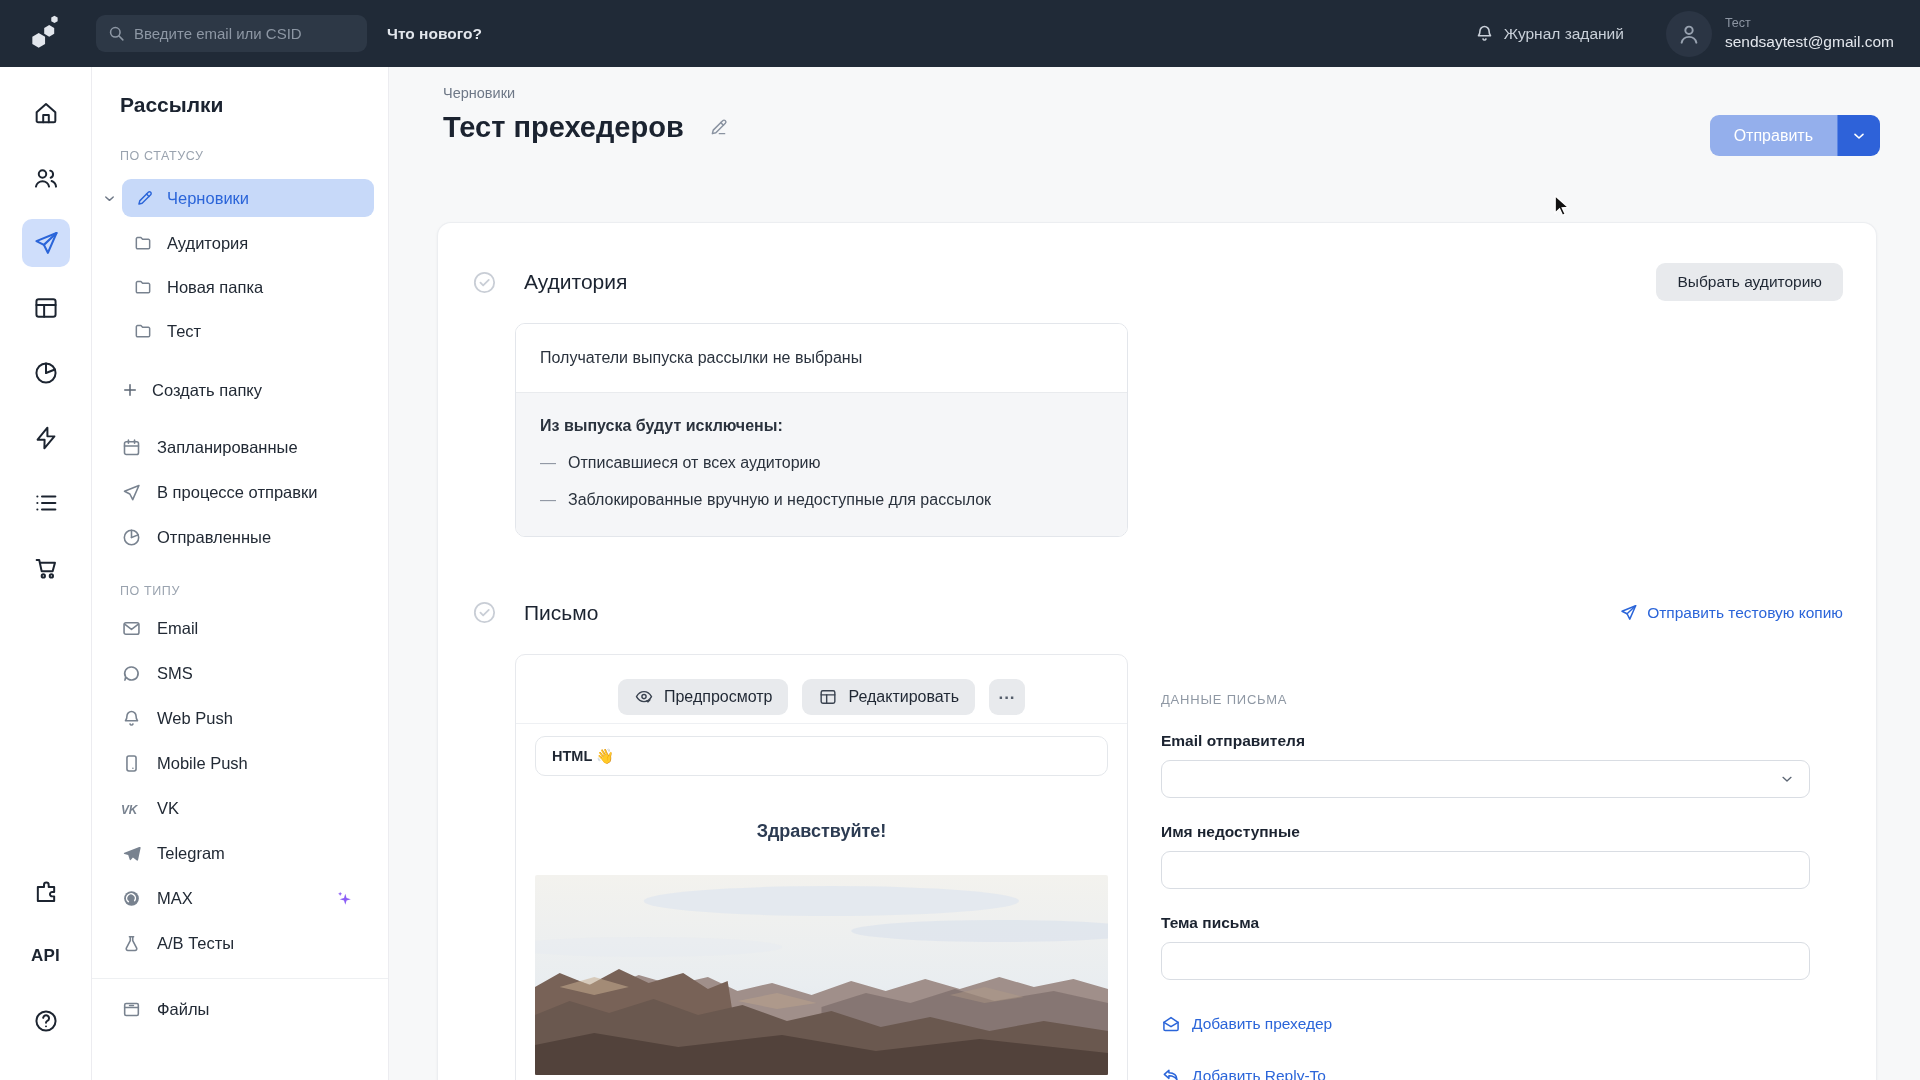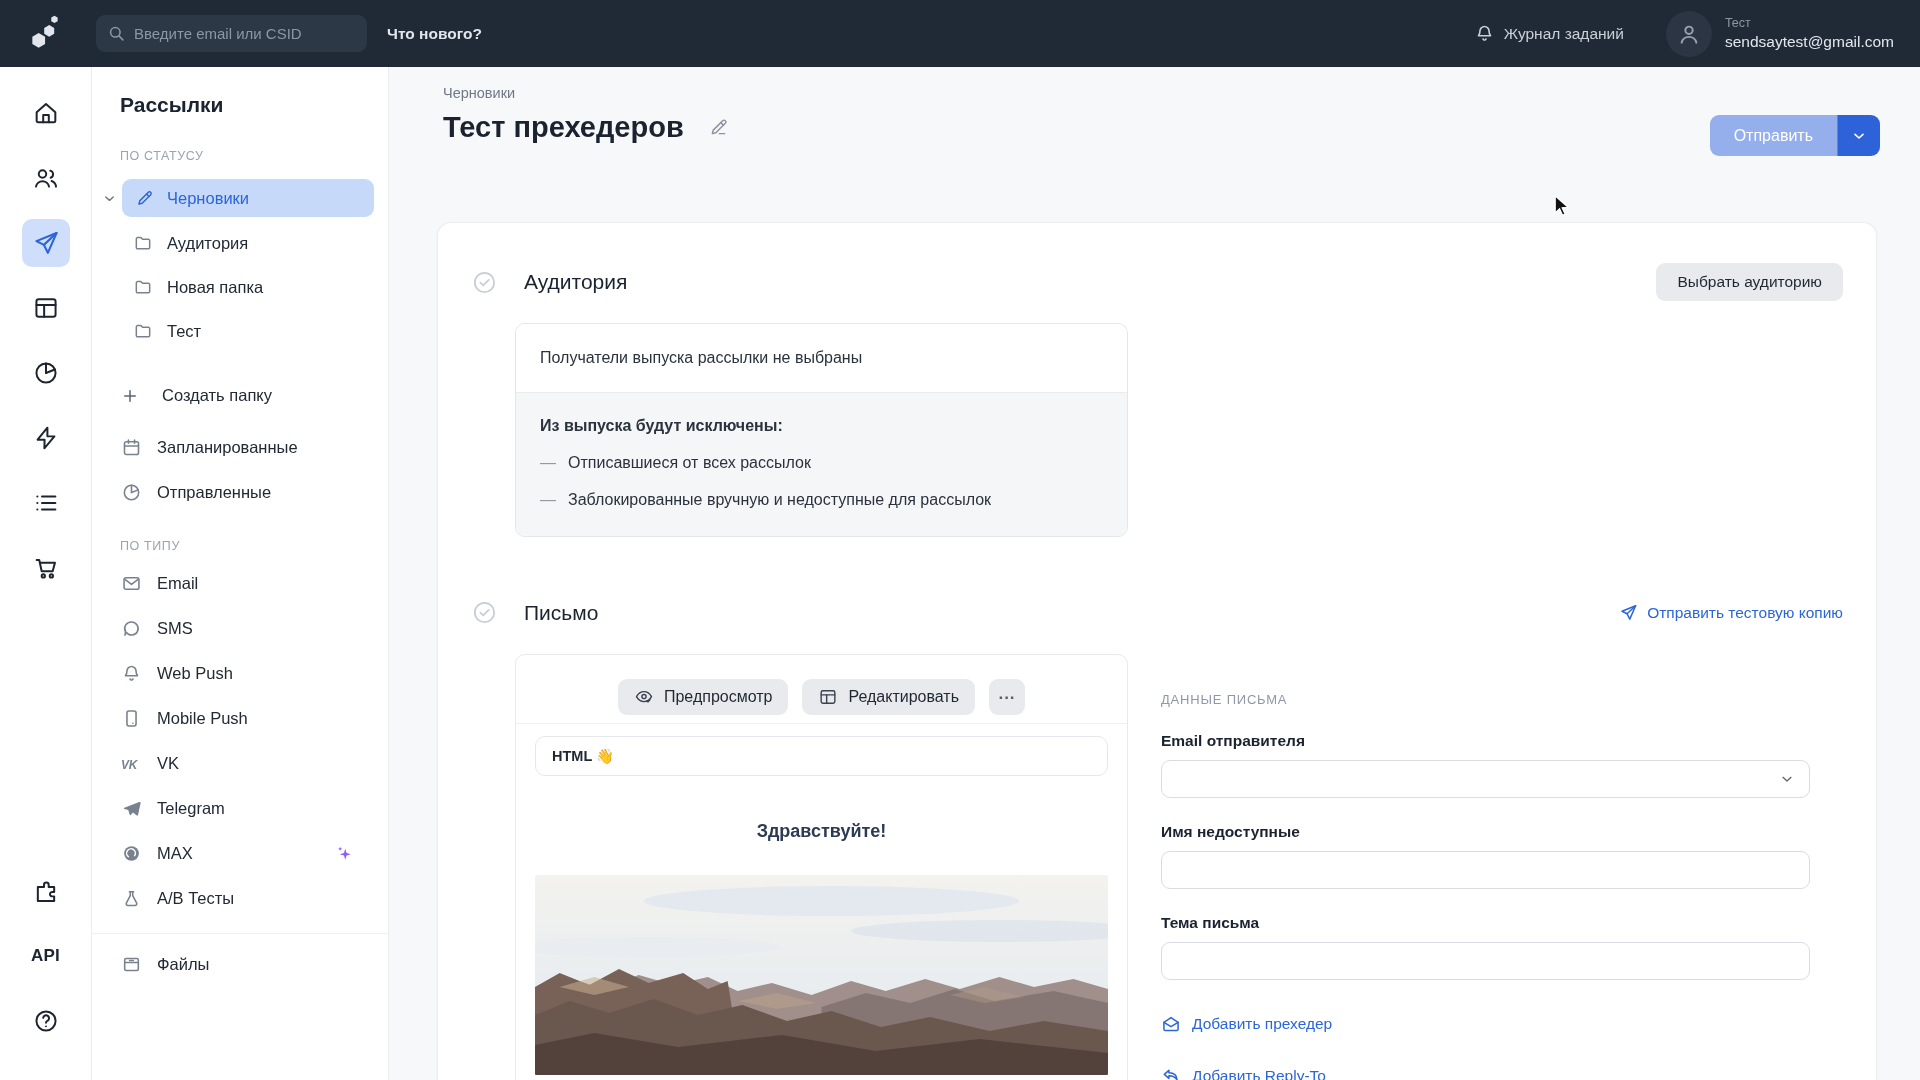--- a/index.html
+++ b/index.html
@@ -32,21 +32,21 @@
 
   
   .sidebar { width:297px; background:#fff; border-right:1px solid #ececf0; padding-top:26px; flex:0 0 auto; overflow:hidden; }
   .sb-title { font-size:21px; font-weight:bold; color:#1b2330; margin:0 0 0 28px; }
   .sb-section { font-size:12.5px; color:#9aa3af; letter-spacing:.6px; margin:32px 0 0 28px; }
   .sb-drafts-row { display:flex; align-items:center; margin:16px 14px 0 8px; }
   .sb-caret { color:#6e7887; width:18px; display:flex; justify-content:center; cursor:pointer; }
   .sb-pill { flex:1; height:38px; background:#c7d9f9; border-radius:9px; display:flex; align-items:center; padding:0 13px; color:#2b65d9; font-size:16.5px; gap:13px; cursor:pointer; margin-left:4px; }
   .sb-row { display:flex; align-items:center; height:44px; padding-left:41px; gap:14px; font-size:16.5px; color:#222a35; cursor:pointer; }
   .sb-row .ic { color:#78828f; display:flex; }
-  .sb-create { display:flex; align-items:flex-end; gap:23px; margin:22px 0 0 29px; font-size:16.5px; color:#222a35; cursor:pointer; height:30px; }
+  .sb-create { display:flex; align-items:center; gap:13px; margin:22px 0 0 29px; font-size:16.5px; color:#222a35; cursor:pointer; height:30px; }
   .sb-list { margin-top:4px; }
   .sb-status { margin-top:20px; }
   .sb-row2 { display:flex; align-items:center; height:45px; padding-left:28px; gap:15px; font-size:16.5px; color:#222a35; cursor:pointer; }
   .sb-row2 .ic { color:#78828f; display:flex; width:22px; justify-content:center; }
   .sb-sparkle { margin-left:auto; margin-right:34px; color:#8b5cf6; display:flex; }
   .sb-divider { border-top:1px solid #eef0f2; margin:12px 0 8px 0; }
 
   
   .main { flex:1; position:relative; background:#f7f8f9; overflow:hidden; }
   .breadcrumb { position:absolute; left:54px; top:18px; font-size:14.5px; color:#6e7887; cursor:pointer; }
@@ -273,20 +273,28 @@
               <rect x="4" y="5.5" width="16" height="14.5" rx="2"></rect>
               <path d="M4 10.2 H20"></path>
               <path d="M8.5 3.6 v3.4"></path>
               <path d="M15.5 3.6 v3.4"></path>
             </svg>
           </span>
         <span>Запланированные</span>
       </div>
       <div class="sb-row2">
         <span class="ic">
+            <svg width="21" height="21" viewBox="0 0 24 24" fill="none" stroke="currentColor" stroke-width="1.8" stroke-linecap="round" stroke-linejoin="round">
+              <path d="M20.5 4 L4 10.6 L10.1 13.7 L13.4 20.2 Z"></path>
+            </svg>
+          </span>
+        <span>В процессе отправки</span>
+      </div>
+      <div class="sb-row2">
+        <span class="ic">
             <svg width="21" height="21" viewBox="0 0 24 24" fill="none" stroke="currentColor" stroke-width="1.8" stroke-linecap="round">
               <circle cx="12" cy="12" r="8.2"></circle>
               <path d="M12 12 V3.8"></path>
               <path d="M12 12 L19.6 9"></path>
             </svg>
           </span>
         <span>Отправленные</span>
       </div>
     </div>
 
@@ -422,21 +430,21 @@
         <span class="section-title">Аудитория</span>
         <button class="choose-btn">Выбрать аудиторию</button>
       </div>
 
       <div class="aud-box">
         <div class="aud-empty">Получатели выпуска рассылки не выбраны</div>
         <div class="aud-excl">
           <div class="aud-excl-title">Из выпуска будут исключены:</div>
           <div class="aud-excl-item">
             <span class="dash">—</span>
-            <span>Отписавшиеся от всех рассылок</span>
+            <span>Отписавшиеся от всех аудиторию</span>
           </div>
           <div class="aud-excl-item">
             <span class="dash">—</span>
             <span>Заблокированные вручную и недоступные для рассылок</span>
           </div>
         </div>
       </div>
 
       <div class="section-head letter-head">
         <span class="check-ic">

